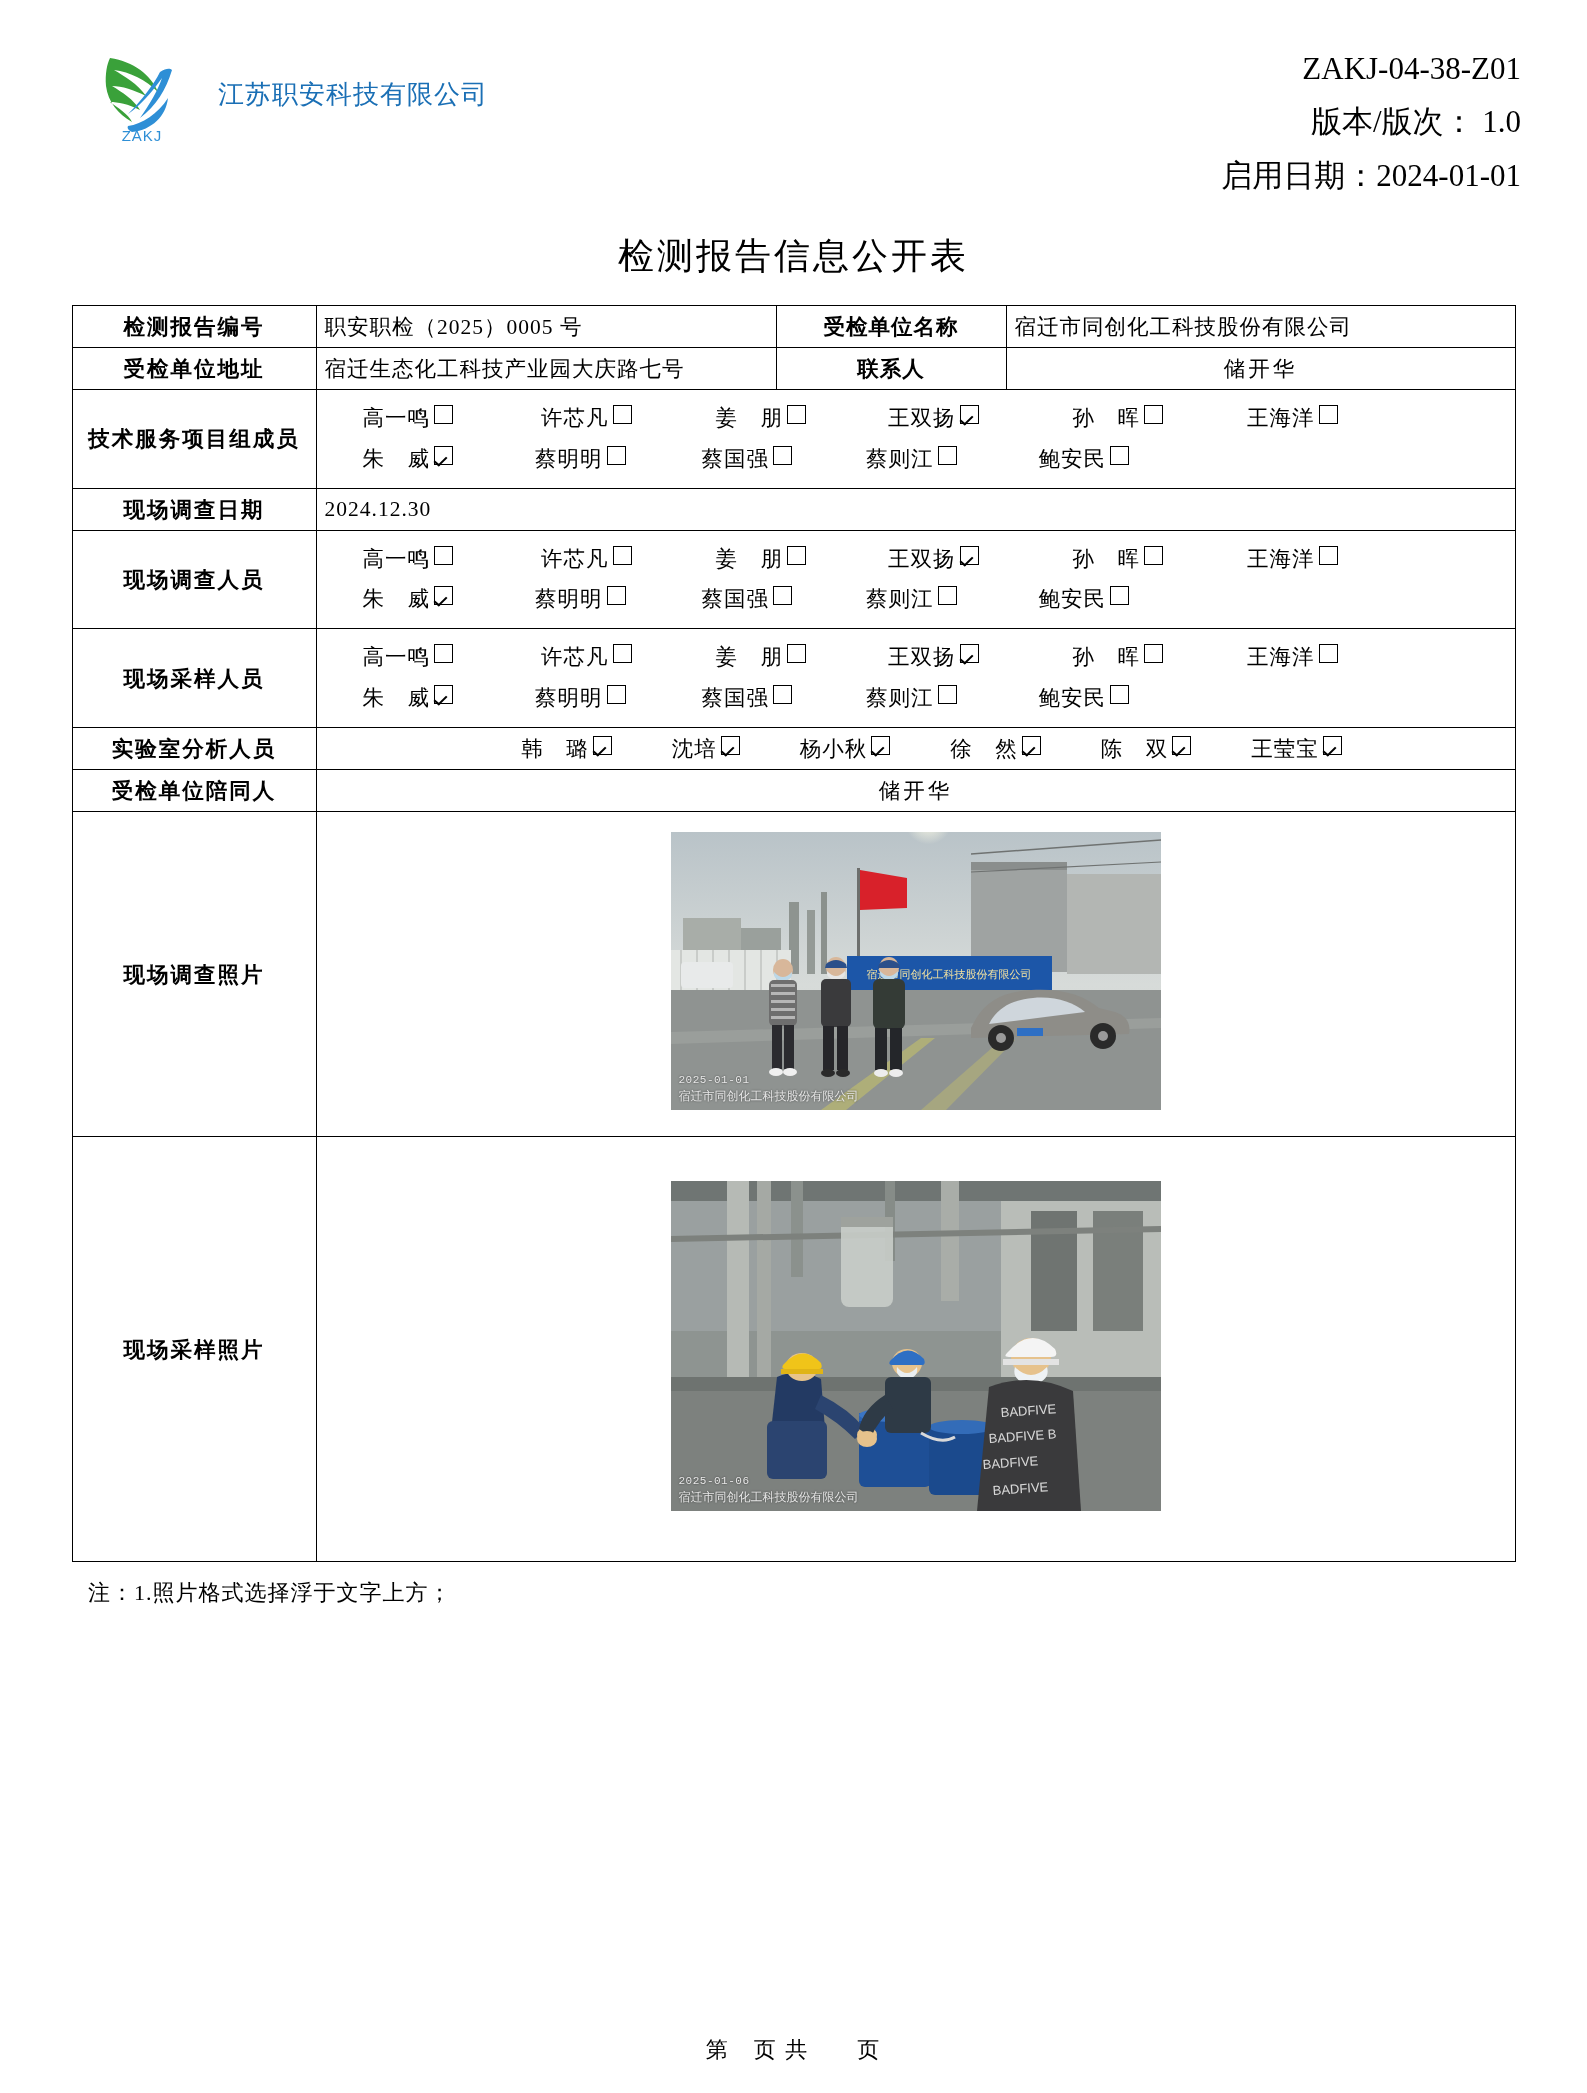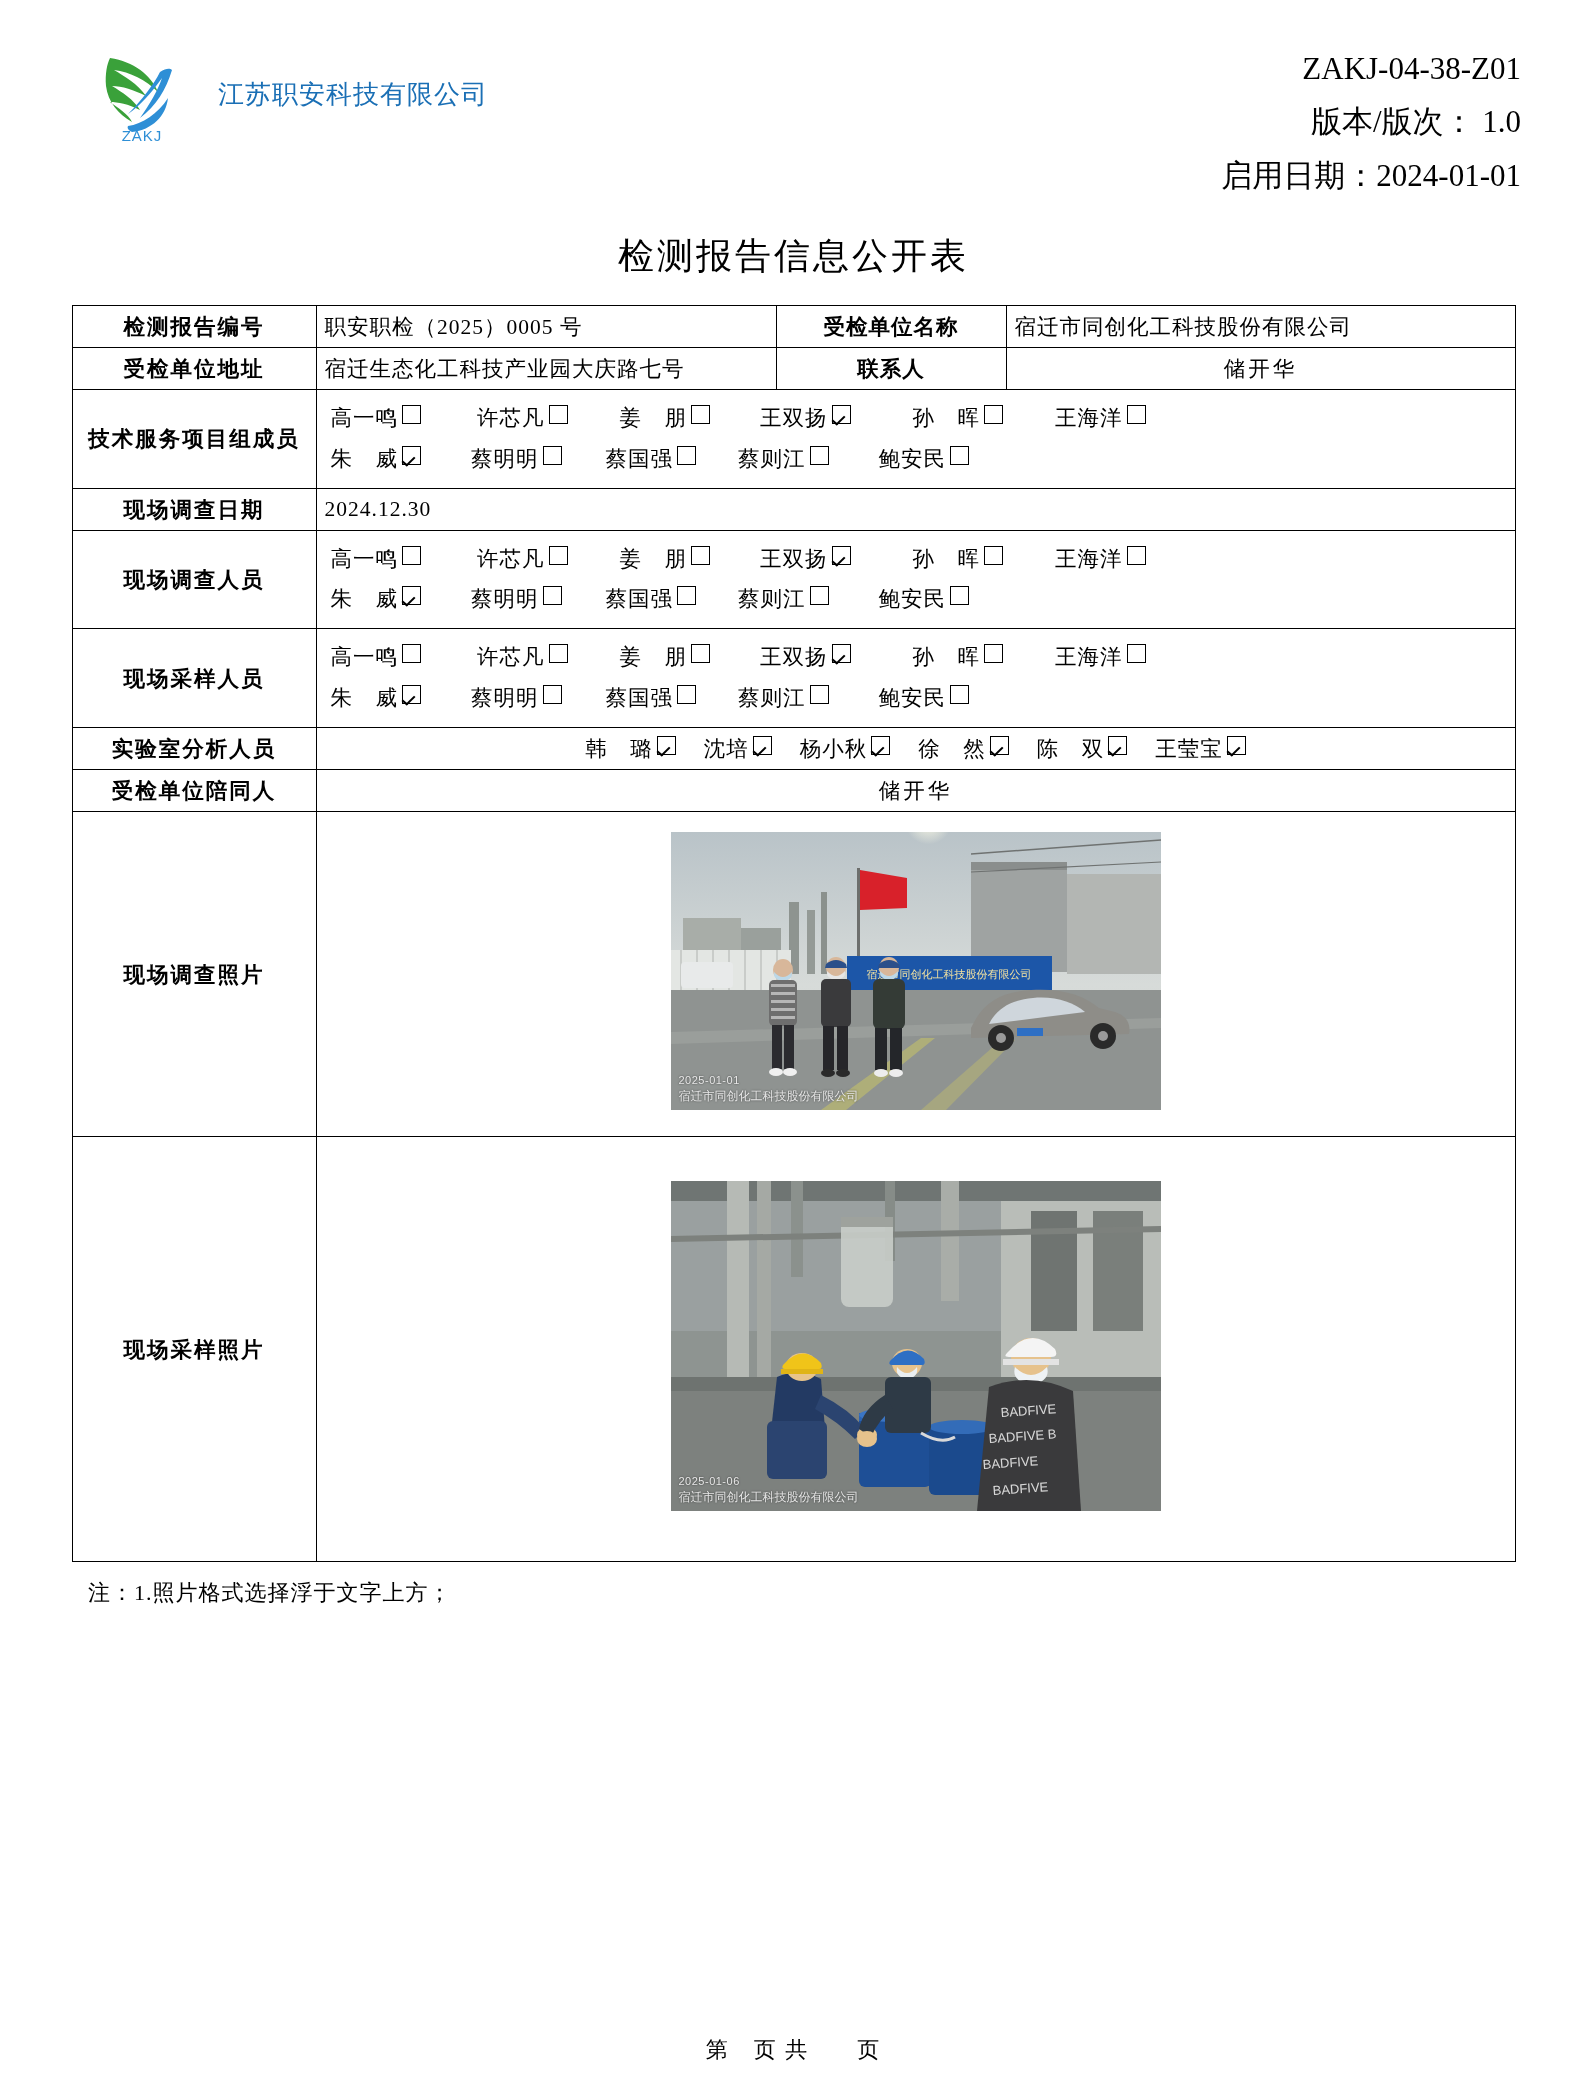--- a/index.html
+++ b/index.html
@@ -109,20 +109,21 @@
     font-size: 21.5px;
     line-height: 1.9;
   }
   .person {
     display: inline-flex;
     align-items: baseline;
     white-space: nowrap;
   }
   .pname {
     letter-spacing: 1px;
+    margin-left: 32px;
   }
   .box {
     display: inline-block;
     width: 17px;
     height: 17px;
     border: 1.6px solid #000;
     margin-left: 4px;
     position: relative;
     top: -1px;
   }
@@ -165,21 +166,21 @@
     position: absolute;
     left: 8px;
     bottom: 6px;
     color: #e9e9e9;
     font-size: 12px;
     line-height: 1.35;
     text-align: left;
     font-family: "Liberation Sans", sans-serif;
     text-shadow: 0 0 2px rgba(0,0,0,0.6);
   }
-  .stamp .date { font-size: 11px; letter-spacing: 0.5px; }
+  .stamp .date { font-size: 11px; letter-spacing: 0.5px; font-family: Liberation Mono, monospace; }
 
   
   .note {
     margin: 16px 0 12px 30px;
     font-size: 22px;
     letter-spacing: 1px;
   }
   .pagefoot {
     text-align: center;
     font-size: 22px;

